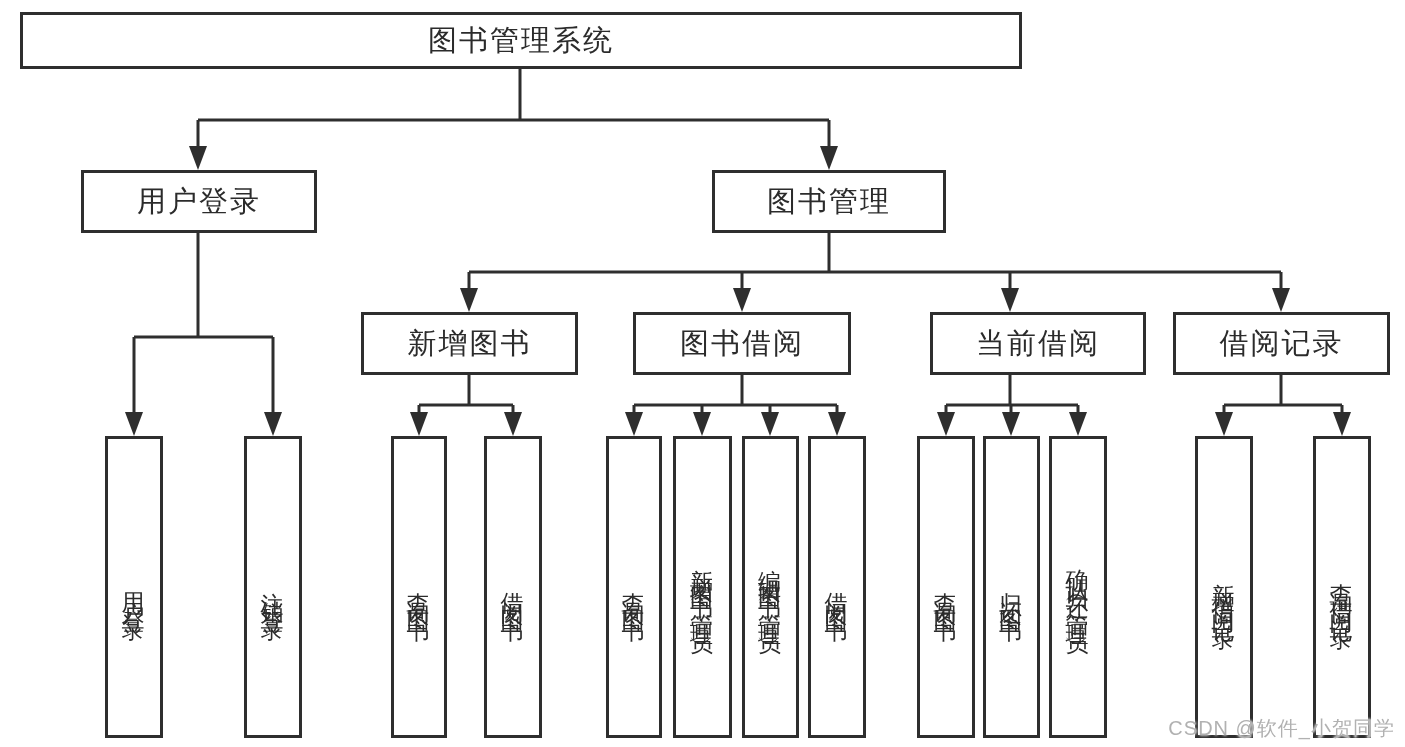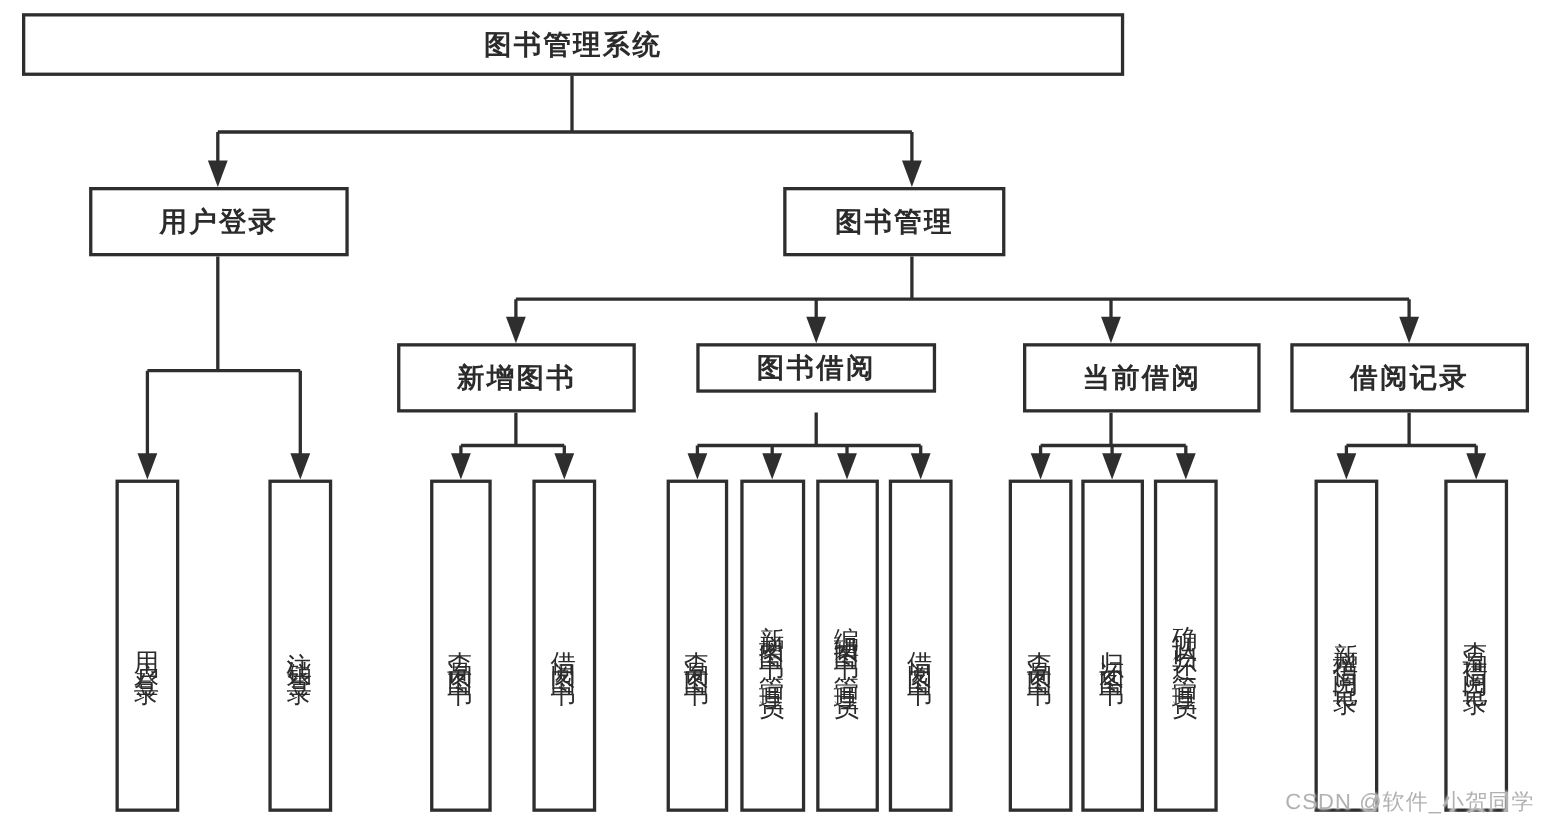--- a/index.html
+++ b/index.html
@@ -41,25 +41,24 @@
     position: absolute;
     box-sizing: border-box;
     border: 3px solid var(--line);
     background: var(--background);
     display: flex;
     align-items: center;
     justify-content: center;
     color: var(--text);
   }
   .hlabel {
-    font-size: 25px;
+    font-size: 29px;
     letter-spacing: 2px;
     white-space: nowrap;
     color: var(--text);
-    font-weight: bold;
   }
   .vlabel {
     writing-mode: vertical-rl;
     text-orientation: mixed;
     font-size: 23px;
     letter-spacing: 9px;
     margin-top: 9px;
     white-space: nowrap;
     color: var(--text);
   }
@@ -116,28 +115,28 @@
     <polygon points="1333,412 1351,412 1342,436"></polygon>
   </svg>
 
   <div class="box" style="left:20px; top:12px; width:1002px; height:57px;">
     <span class="hlabel">图书管理系统</span>
   </div>
 
   <div class="box" style="left:81px; top:170px; width:236px; height:63px;">
     <span class="hlabel">用户登录</span>
   </div>
-  <div class="box" style="left:712px; top:170px; width:202px; height:63px;">
+  <div class="box" style="left:712px; top:170px; width:234px; height:63px;">
     <span class="hlabel">图书管理</span>
   </div>
 
   <div class="box" style="left:361px; top:312px; width:217px; height:63px;">
     <span class="hlabel">新增图书</span>
   </div>
-  <div class="box" style="left:633px; top:312px; width:218px; height:45px;">
+  <div class="box" style="left:633px; top:312px; width:218px; height:63px;">
     <span class="hlabel">图书借阅</span>
   </div>
   <div class="box" style="left:902px; top:312px; width:216px; height:63px;margin-left:28px;">
     <span class="hlabel">当前借阅</span>
   </div>
   <div class="box" style="left:1173px; top:312px; width:217px; height:63px;">
     <span class="hlabel">借阅记录</span>
   </div>
 
   <div class="box" style="left:105px; top:436px; width:58px; height:302px;">

